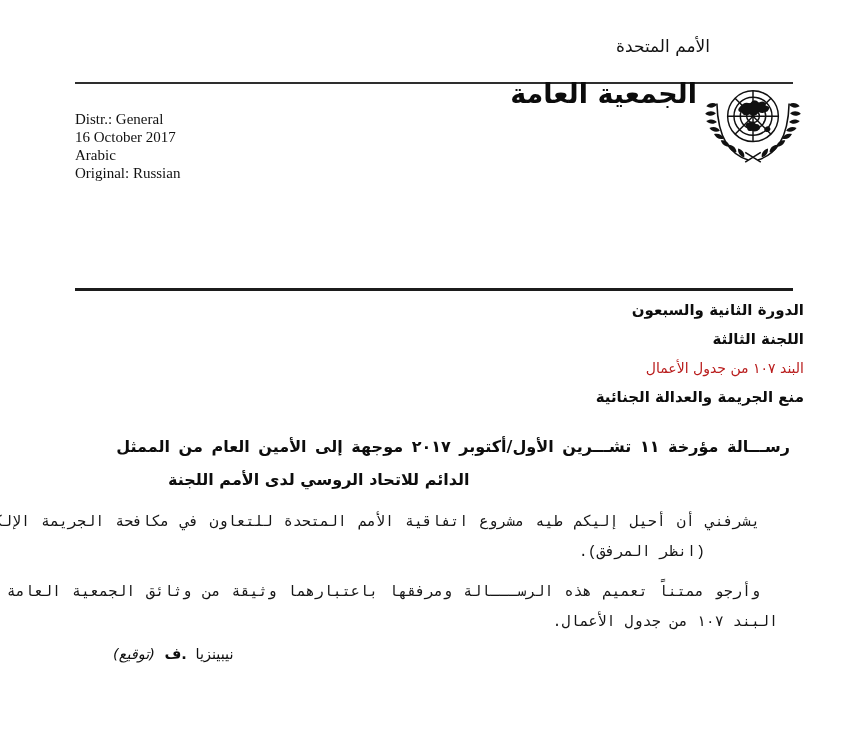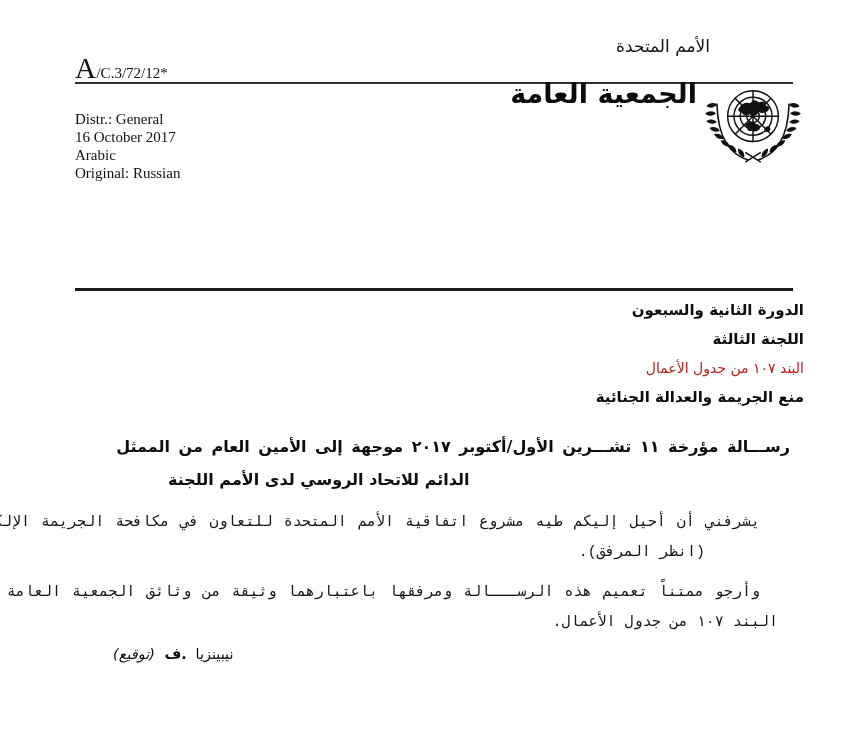--- a/index.html
+++ b/index.html
@@ -76,23 +76,20 @@
   .signature span{display:inline-block;}
   .sig-label{font-style:italic;margin-right:5px;}
   .sig-initial{font-weight:bold;margin-right:4px;}
   .sig-name{font-weight:normal;}
 </style>
 </head>
 <body>
 
 <div class="page">
 
-  <div class="doc-symbol">
-    <span class="big">A</span><span class="rest">/C.3/72/12*</span>
-  </div>
 
   <div class="un-name-ar">الأمم المتحدة</div>
 
   <div class="rule-top"></div>
 
   <div class="ga-title">الجمعية العامة</div>
 
   <div class="emblem">
     <svg viewBox="0 0 100 82" width="100" height="80" aria-hidden="true">
       <defs>

